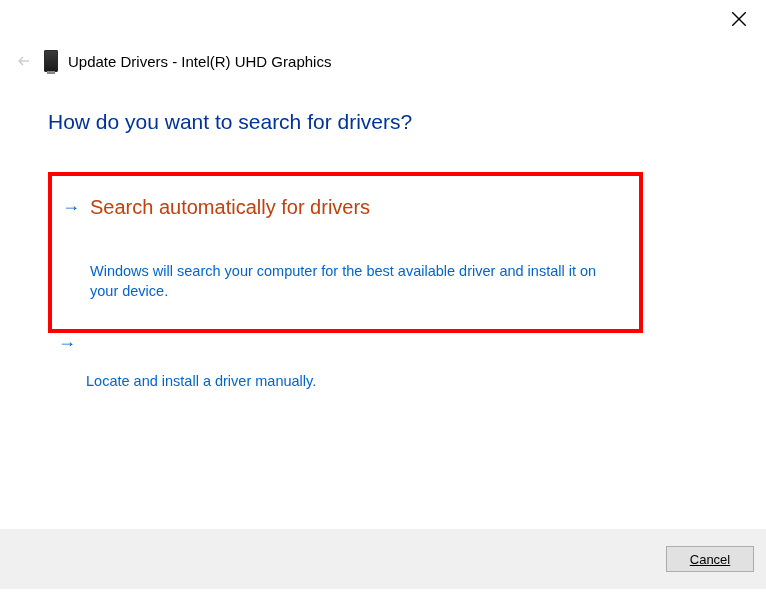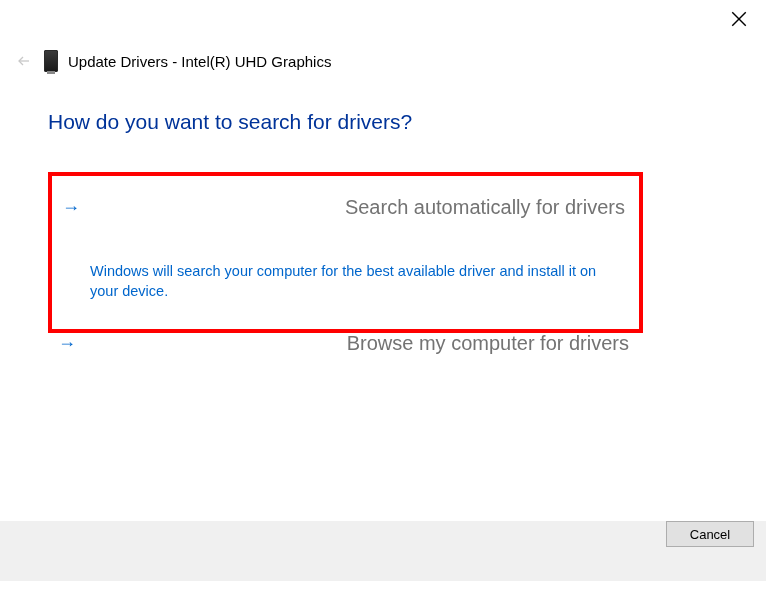--- a/index.html
+++ b/index.html
@@ -95,42 +95,42 @@
     .opt-arrow {
       color:#0066cc;
       font-size:18px;
       line-height:22px;
       width:18px;
       flex-shrink:0;
     }
     .opt-body { flex:1; }
     .opt-title {
       font-size: 20px;
-      color: #737373;
+      color: #c2410c;
       line-height: 1.3;
       margin-bottom: 4px;
-      text-align: right;
     }
     .opt-desc {
       font-size: 14.5px;
       color: #0066cc;
       line-height: 1.35;
       margin-top: 42px;
     }
     .footer-bar {
       position:absolute;
-      bottom:12px;
+      bottom:4px;
       left:0;
       right:0;
       height:60px;
       background:#f0f0f0;
       display:flex;
-      align-items:flex-start;
+      align-items:center;
       justify-content:flex-end;
       padding-right:12px;
+      text-decoration:underline;
     }
     .cancel-btn {
       width: 88px;
       height: 26px;
       background:#e1e1e1;
       border:1px solid #adadad;
       font-size:13px;
       color:#000;
       cursor:pointer;
     }
@@ -165,20 +165,20 @@
       <div class="opt-title">Search automatically for drivers</div>
       <div class="opt-desc">Windows will search your computer for the best available driver and install it on your device.</div>
     </div>
   </div>
 </div>
 
 <div class="option second">
   <div class="option-row">
     <div class="opt-arrow">→</div>
     <div class="opt-body">
-      <div class="opt-title">Browse my computer for drivers</div>
+      <div class="opt-desc">Locate and install a driver manually.</div>
     </div>
   </div>
 </div>
 
 <div class="footer-bar">
   <button class="cancel-btn">Cancel</button>
 </div>
 
 </body></html>

